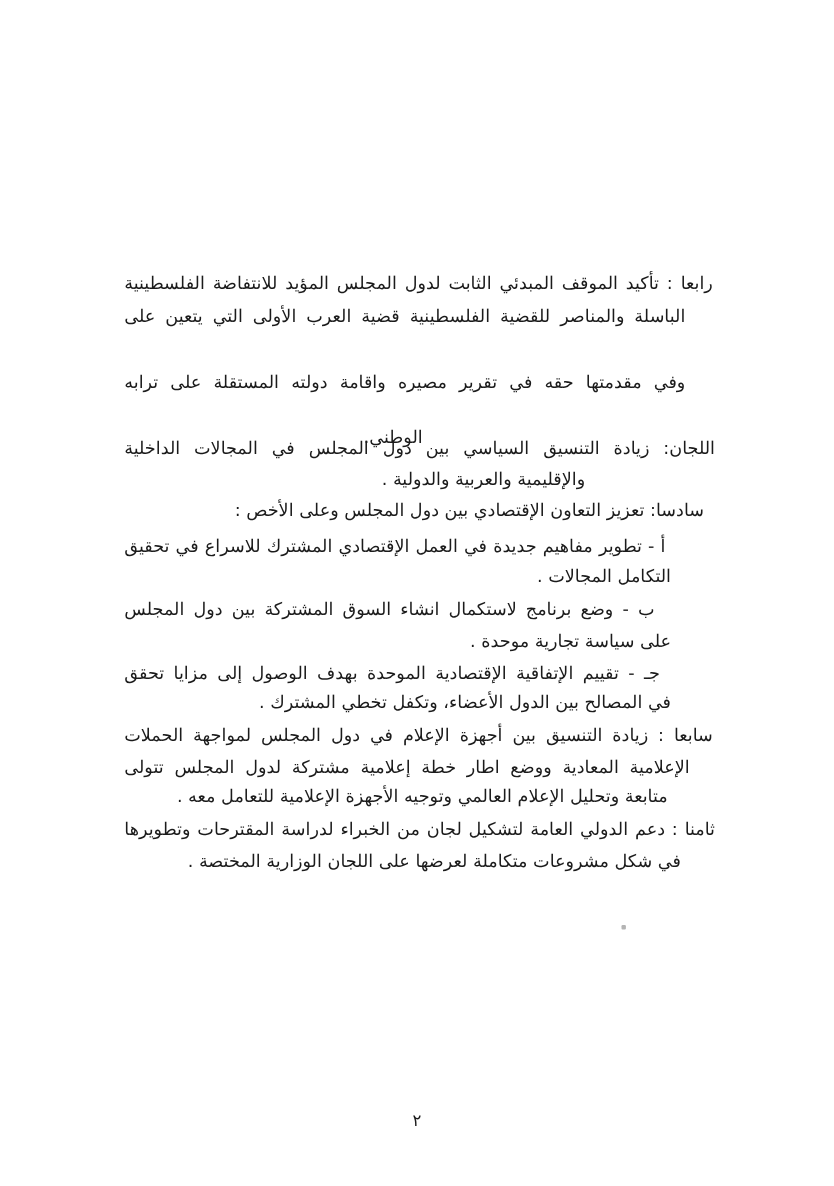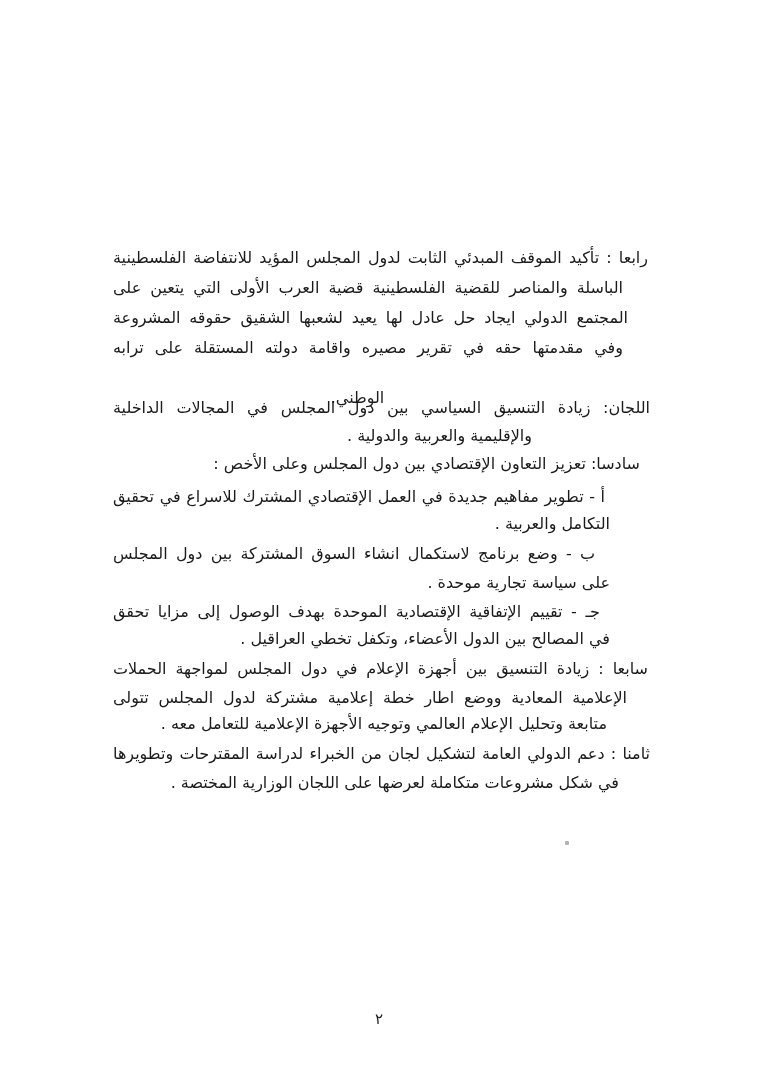--- a/index.html
+++ b/index.html
@@ -57,32 +57,31 @@
     background:#b4b4b4;border-radius:1px;
   }
 </style>
 </head>
 <body>
 
 <div class="page">
   <div class="textblock">
     <div class="line just l0">رابعا : تأكيد الموقف المبدئي الثابت لدول المجلس المؤيد للانتفاضة الفلسطينية</div>
     <div class="line just l1">الباسلة والمناصر للقضية الفلسطينية قضية العرب الأولى التي يتعين على</div>
-    <div class="line just l2">المجتمع الدولي ايجاد حل عادل لها يعيد لشعبها الشقيق حقوقه المشروعة</div>
     <div class="line just l3">وفي مقدمتها حقه في تقرير مصيره واقامة دولته المستقلة على ترابه</div>
     <div class="line nj   l4">الوطني.</div>
     <div class="line just l5">اللجان: زيادة التنسيق السياسي بين دول المجلس في المجالات الداخلية</div>
     <div class="line nj   l7">سادسا: تعزيز التعاون الإقتصادي بين دول المجلس وعلى الأخص :</div>
     <div class="line nj   l6">والإقليمية والعربية والدولية .</div>
     <div class="line just l8">أ - تطوير مفاهيم جديدة في العمل الإقتصادي المشترك للاسراع في تحقيق</div>
-    <div class="line nj   l9">التكامل والعربية .</div>
+    <div class="line nj   l9">التكامل المجالات .</div>
     <div class="line just l10">ب - وضع برنامج لاستكمال انشاء السوق المشتركة بين دول المجلس والإتفاق</div>
     <div class="line nj   l11">على سياسة تجارية موحدة .</div>
     <div class="line just l12">جـ - تقييم الإتفاقية الإقتصادية الموحدة بهدف الوصول إلى مزايا تحقق التوازن</div>
-    <div class="line nj   l13">في المصالح بين الدول الأعضاء، وتكفل تخطي العراقيل .</div>
+    <div class="line nj   l13">في المصالح بين الدول الأعضاء، وتكفل تخطي المشترك .</div>
     <div class="line just l14">سابعا : زيادة التنسيق بين أجهزة الإعلام في دول المجلس لمواجهة الحملات</div>
     <div class="line just l15">الإعلامية المعادية ووضع اطار خطة إعلامية مشتركة لدول المجلس تتولى</div>
     <div class="line nj   l16">متابعة وتحليل الإعلام العالمي وتوجيه الأجهزة الإعلامية للتعامل معه .</div>
     <div class="line just l17">ثامنا : دعم الدولي العامة لتشكيل لجان من الخبراء لدراسة المقترحات وتطويرها</div>
     <div class="line nj   l18">في شكل مشروعات متكاملة لعرضها على اللجان الوزارية المختصة .</div>
   </div>
 
   <div class="speck"></div>
 
   <div class="page-number">٢</div>

